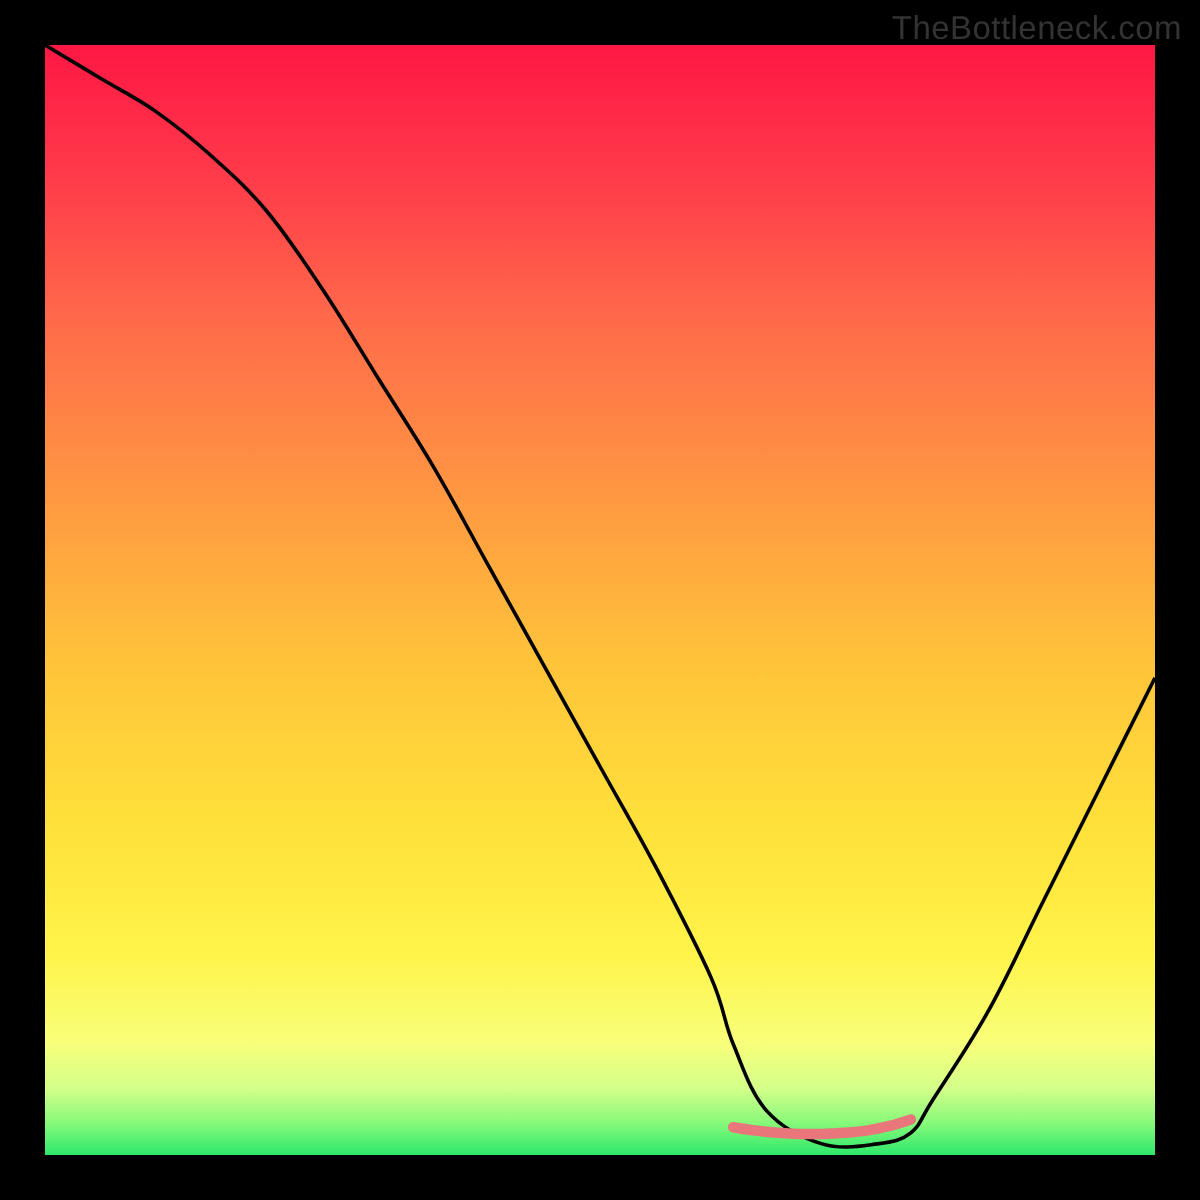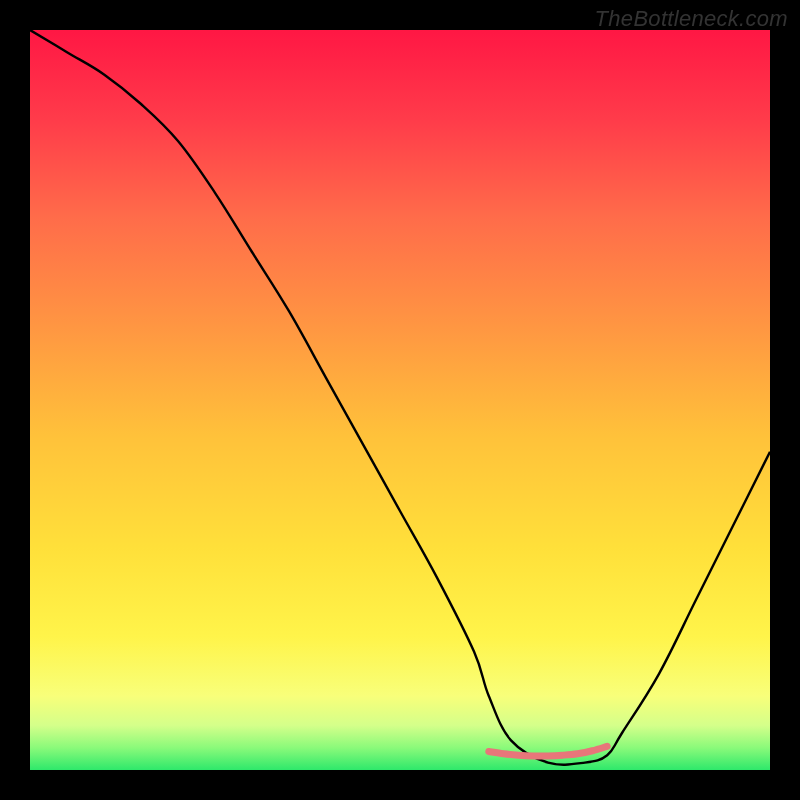--- a/index.html
+++ b/index.html
@@ -13,21 +13,20 @@
   }
   .watermark {
     position: absolute;
     top: 6px;
     right: 12px;
     color: #333;
     font-size: 22px;
     font-weight: 500;
     z-index: 10;
     letter-spacing: 0.3px;
-    font-style: italic;
   }
   .chart-frame {
     position: absolute;
     left: 30px;
     top: 30px;
     width: 740px;
     height: 740px;
     background: #000;
   }
   svg {

